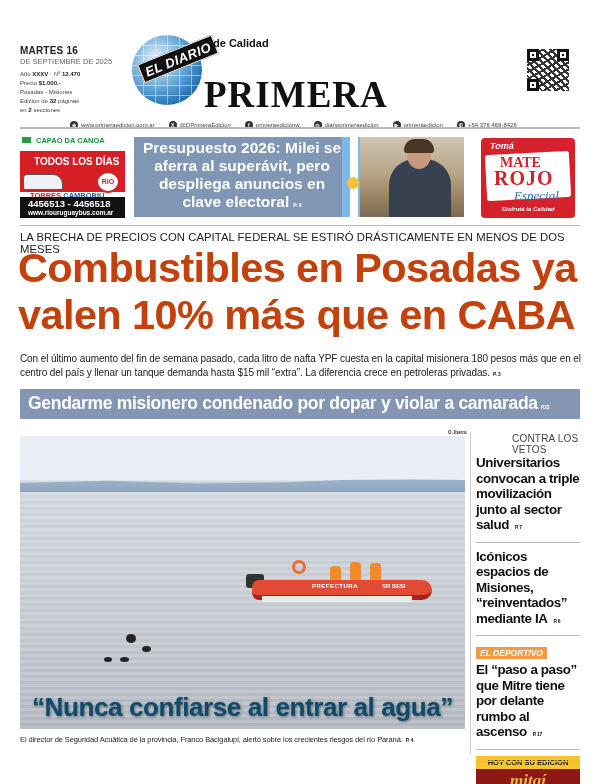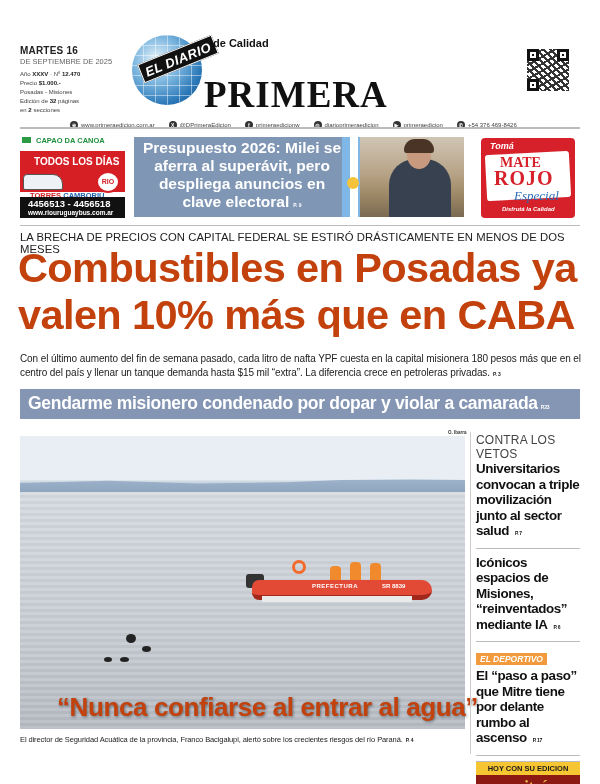--- a/index.html
+++ b/index.html
@@ -103,27 +103,27 @@
   .boat { position: absolute; left: 232px; top: 130px; width: 180px; height: 40px; }
   .boat .hull { position: absolute; left: 0; top: 14px; width: 180px; height: 20px; background: #e34a36; border-radius: 10px 14px 14px 10px; border-bottom: 5px solid #a3281c; }
   .boat .deck { position: absolute; left: 10px; top: 30px; width: 150px; height: 6px; background: #eaeaea; }
   .boat .label { position: absolute; left: 60px; top: 17px; color: #fff; font-size: 6px; font-weight: bold; letter-spacing: 0.5px; }
   .boat .label2 { position: absolute; left: 130px; top: 17px; color: #fff; font-size: 6px; font-weight: bold; }
   .boat .crew { position: absolute; width: 11px; height: 18px; background: #f08a2c; border-radius: 4px 4px 0 0; top: 0; }
   .boat .ring { position: absolute; left: 40px; top: -6px; width: 14px; height: 14px; border: 3px solid #f26b2a; border-radius: 50%; }
   .boat .motor { position: absolute; left: -6px; top: 8px; width: 18px; height: 14px; background: #333; border-radius: 3px; }
   .diver { position: absolute; width: 10px; height: 9px; background: #222; border-radius: 50%; }
 
-  .photo-quote { position: absolute; left: 32px; top: 692px; color: #c2410c; font-weight: bold; font-size: 26px; letter-spacing: -0.4px; text-shadow: 1px 1px 3px rgba(0,0,0,0.45); white-space: nowrap; margin-left: 25px; }
+  .photo-quote { position: absolute; left: 32px; top: 692px; color: #0c4a6e; font-weight: bold; font-size: 26px; letter-spacing: -0.4px; text-shadow: 1px 1px 3px rgba(0,0,0,0.45); white-space: nowrap; }
   .photo-caption { position: absolute; left: 20px; top: 735px; font-size: 7.5px; color: #222; white-space: nowrap; letter-spacing: -0.1px; }
 
   
   .side-divider { position: absolute; left: 470px; top: 432px; width: 1px; height: 322px; background: #ccc; }
   .side { position: absolute; left: 476px; top: 433px; width: 104px; }
-  .side-kicker { font-size: 12px; color: #444; letter-spacing: 0.2px; }
+  .side-kicker { font-size: 10px; color: #444; letter-spacing: 0.2px; margin-left: 36px; }
   .side-head { font-weight: bold; font-size: 13.4px; line-height: 15.5px; color: #111; letter-spacing: -0.4px; }
   .side-pg { font-size: 5px; font-weight: bold; margin-left: 6px; }
   .side-rule { height: 1px; background: #bbb; margin: 6px 0 6px 0; }
   .sport-tag { display: inline-block; background: #f19a3e; color: #fff; font-size: 8.5px; font-weight: bold; font-style: italic; padding: 1px 4px; margin-bottom: 3px; }
   .mitai { margin-top: 6px; width: 104px; height: 44px; position: relative; background: #8c1a13; }
   .mitai .top { position: absolute; left: 0; top: 0; width: 100%; height: 13px; background: #f5c532; color: #1a1a1a; font-size: 7.5px; font-weight: bold; text-align: center; line-height: 13px; }
   .mitai .logo { position: absolute; left: 0; top: 15px; width: 100%; text-align: center; color: #e9b64a; font-family: "Liberation Serif", serif; font-style: italic; font-weight: bold; font-size: 17px; }
   .bottom-rule { position: absolute; left: 476px; top: 761px; width: 104px; height: 1px; background: #bbb; }
 </style>
 </head>

